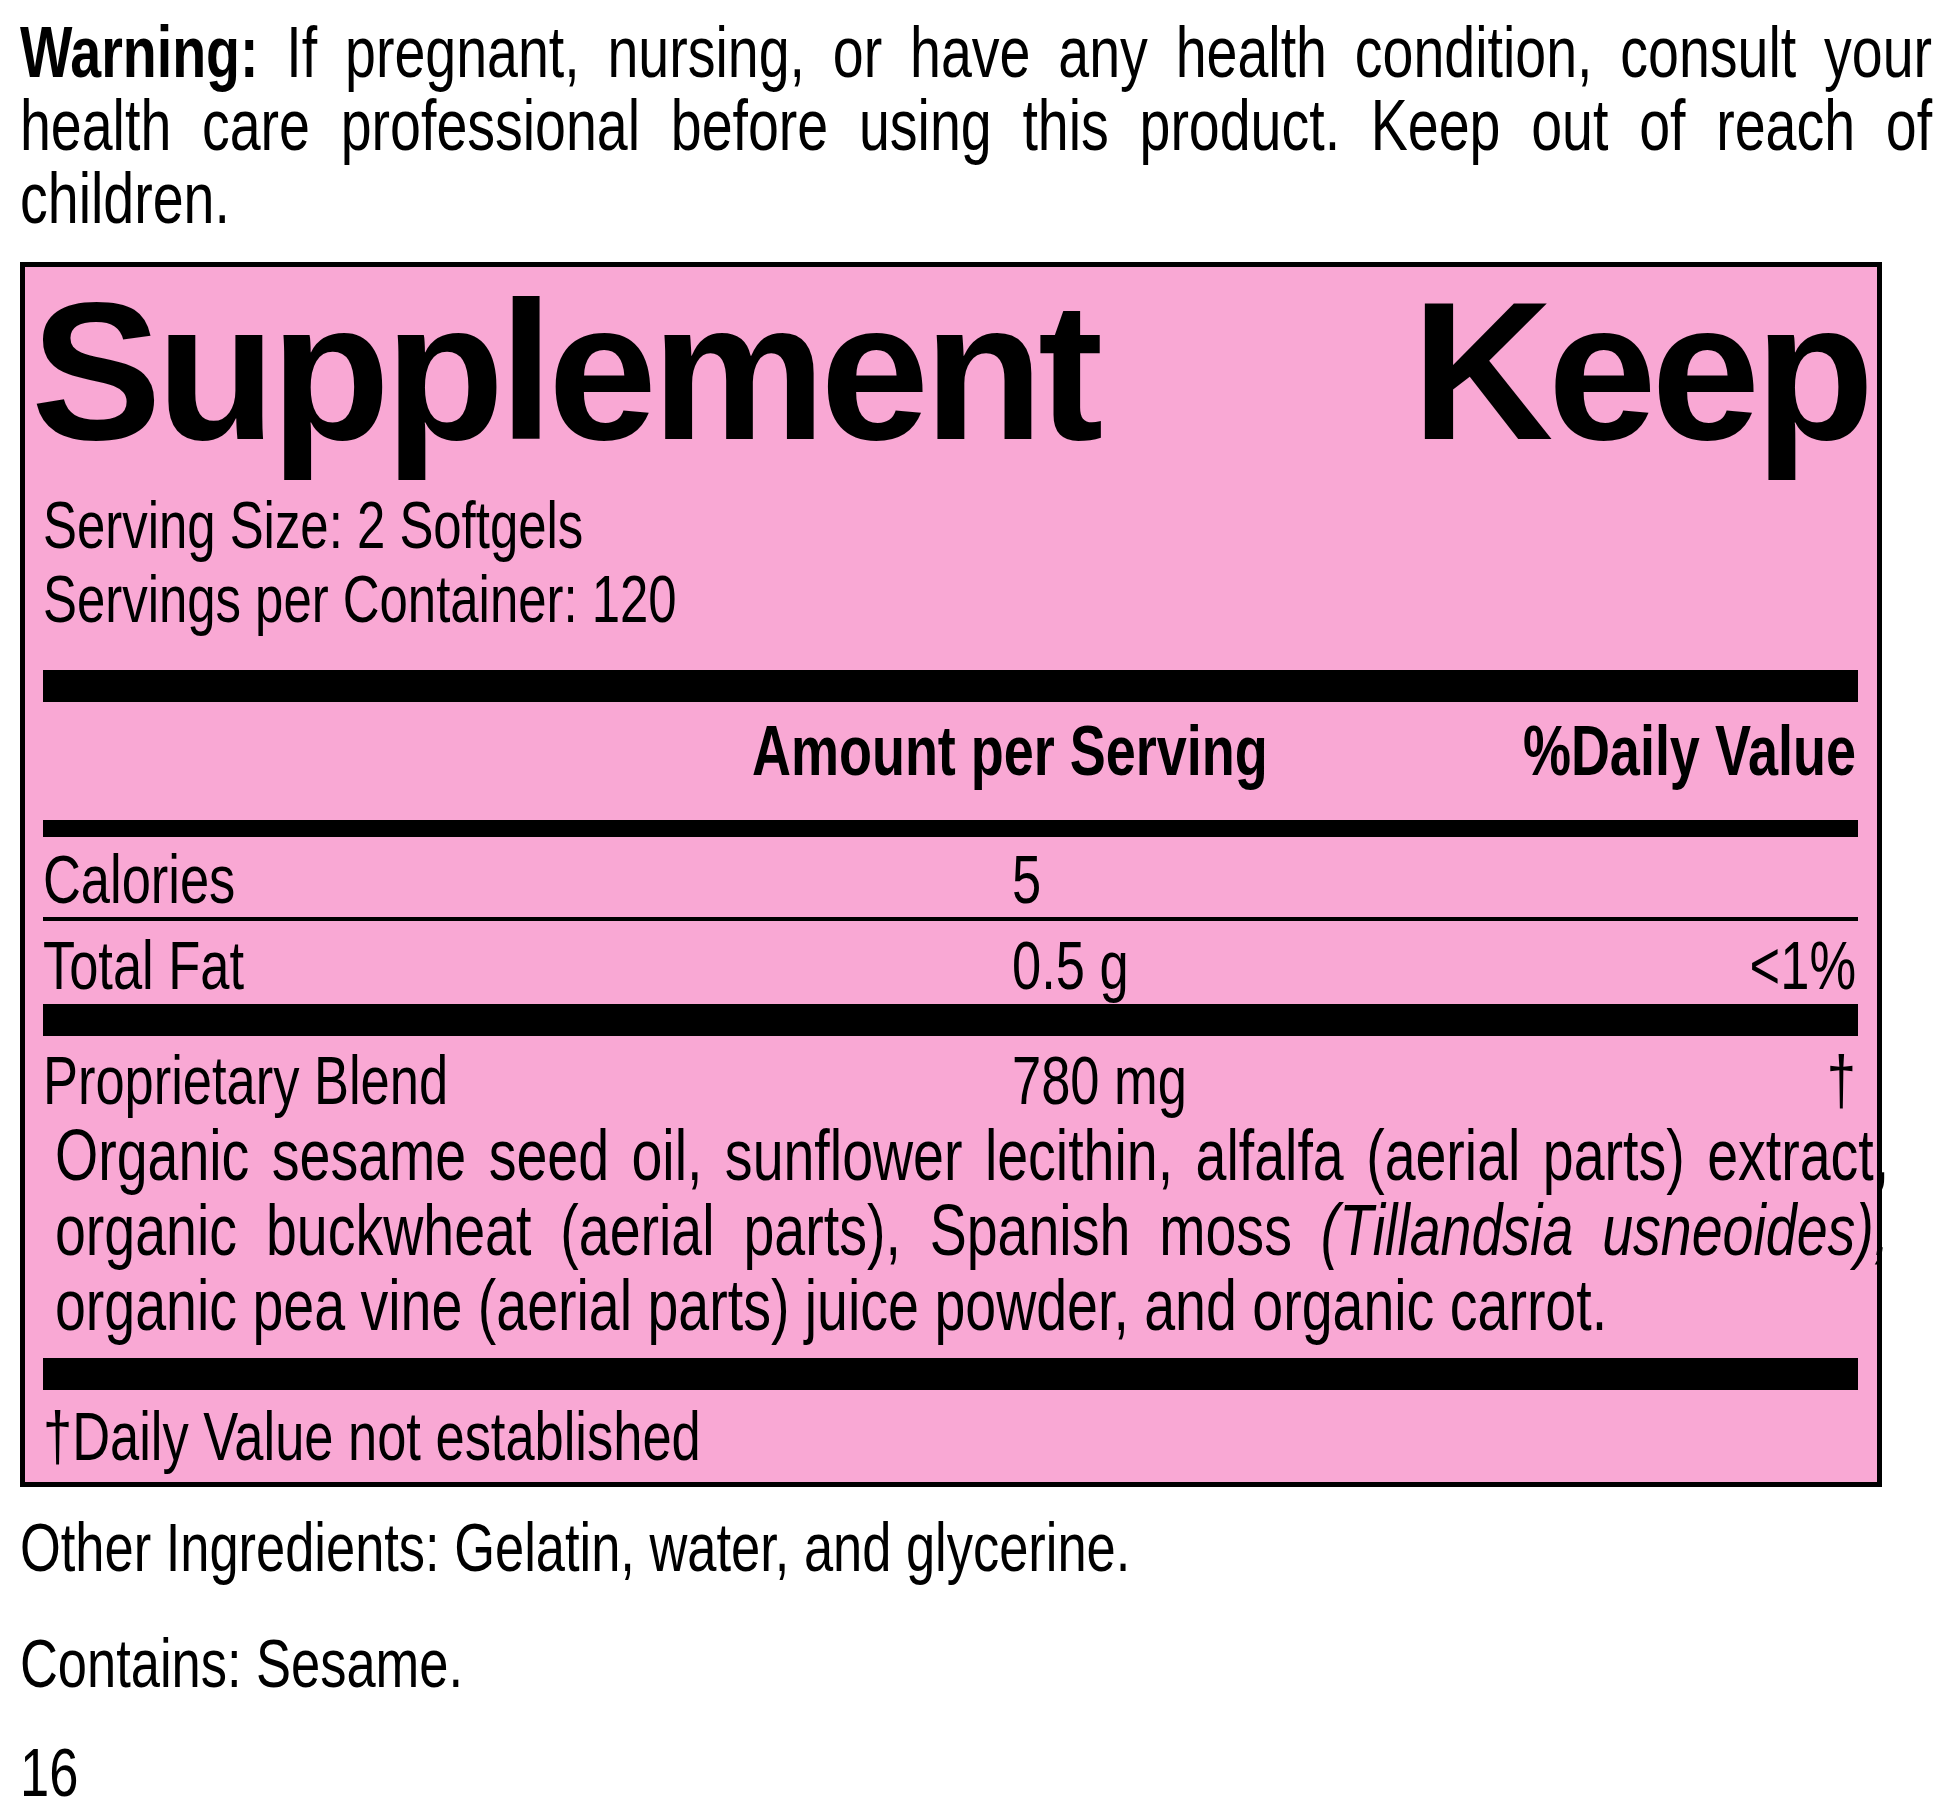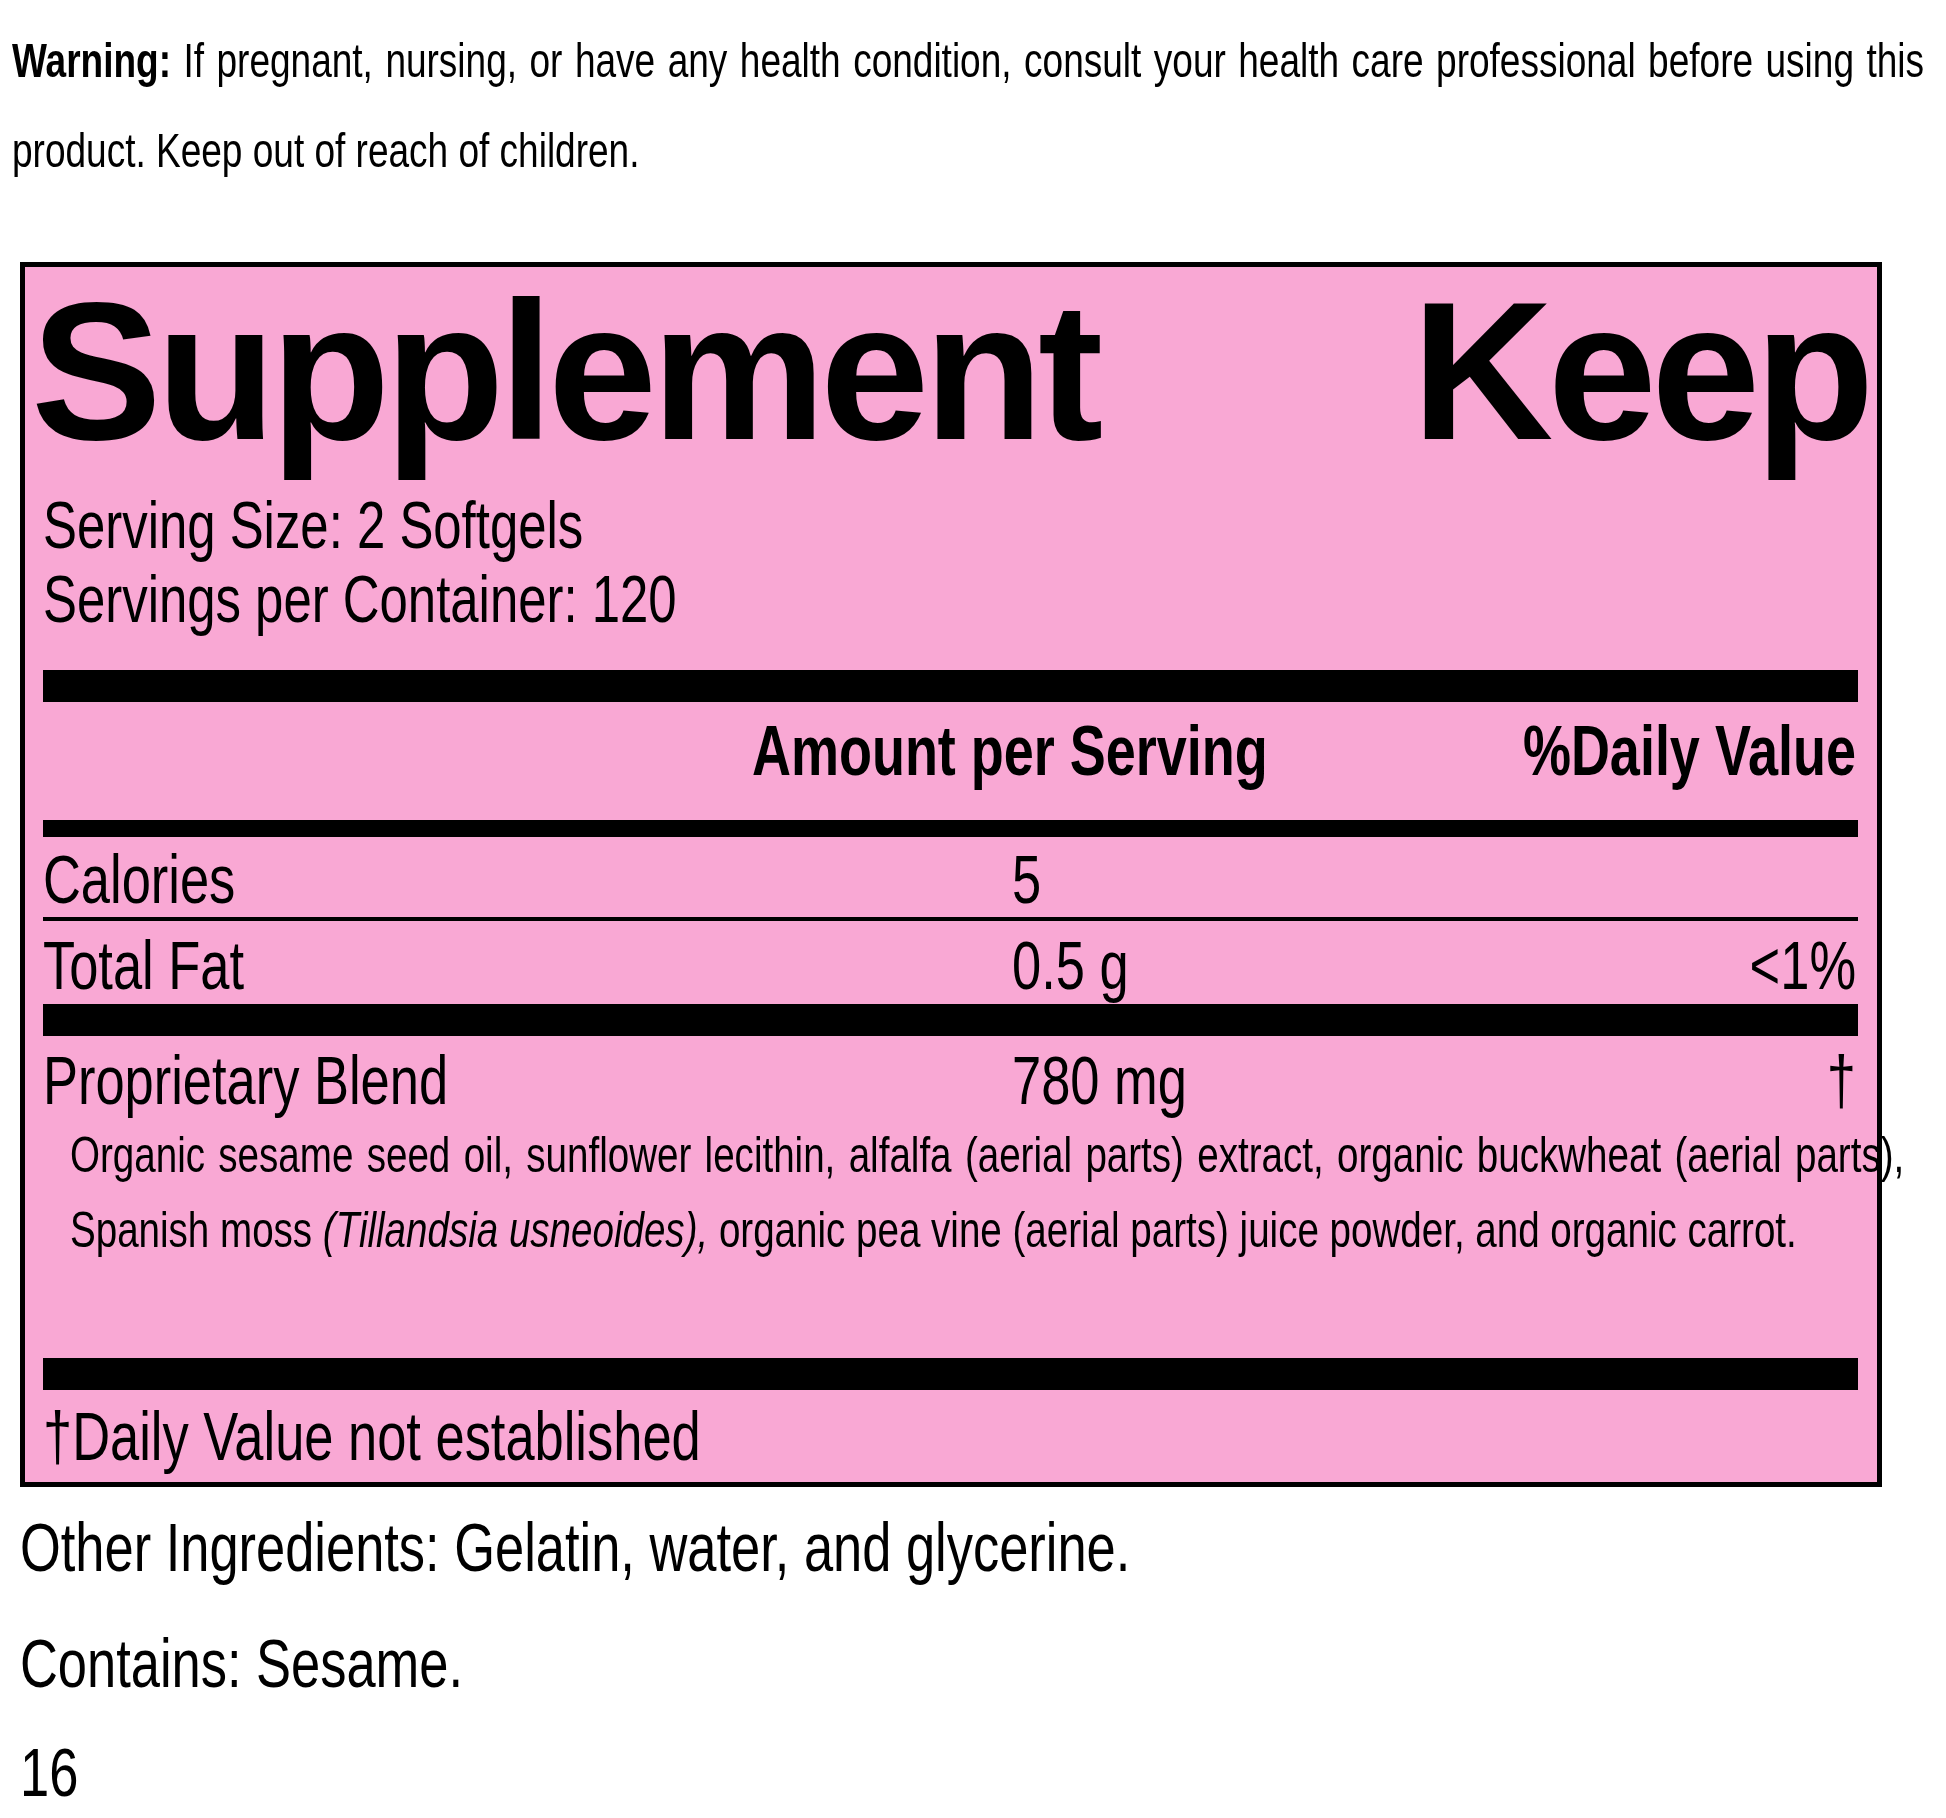--- a/index.html
+++ b/index.html
@@ -14,22 +14,22 @@
   
   .cx  { transform: scaleX(0.771); transform-origin: 0 0;   white-space: nowrap; display: inline-block; }
   .cxr { transform: scaleX(0.771); transform-origin: 100% 0; white-space: nowrap; display: inline-block; }
   .jwrap { transform: scaleX(0.771); transform-origin: 0 0; text-align: justify; }
 
   .bold { font-weight: bold; }
   .ital { font-style: italic; }
 
   
   .warning {
-    position: absolute; left: 12px; top: 16px; width: 1912px;
-    font-size: 48px; line-height: 90px;
+    position: absolute; left: 20px; top: 16px; width: 1912px;
+    font-size: 72px; line-height: 73px;
   }
   .warning .jwrap { width: 2480px; }
 
   
   .facts-box {
     position: absolute; left: 20px; top: 262px;
     width: 1862px; height: 1225px;
     border: 5px solid #000;
     background: #f9a8d4;
   }
@@ -61,22 +61,22 @@
   .name-cal { left: 18px;  top: 574px; }
   .amt-cal  { left: 987px; top: 574px; }
   .name-fat { left: 18px;  top: 660px; }
   .amt-fat  { left: 987px; top: 660px; }
   .dv-fat   { right: 21px; top: 660px; }
   .name-pb  { left: 18px;  top: 775px; }
   .amt-pb   { left: 987px; top: 775px; }
   .dv-pb    { right: 21px; top: 775px; }
 
   .blend-desc {
-    position: absolute; left: 45px; top: 851px; width: 1834px;
-    font-size: 50px; line-height: 75px;
+    position: absolute; left: 30px; top: 851px; width: 1834px;
+    font-size: 72px; line-height: 75px;
   }
   .blend-desc .jwrap { width: 2379px; }
 
   .footnote { left: 18px; top: 1131px; font-size: 68px; line-height: 76px; }
 
   
   .after-line { position: absolute; left: 20px; font-size: 68px; line-height: 78px; }
   .other-ingredients { top: 1508px; }
   .contains-line     { top: 1624px; }
   .page-number       { top: 1733px; }

